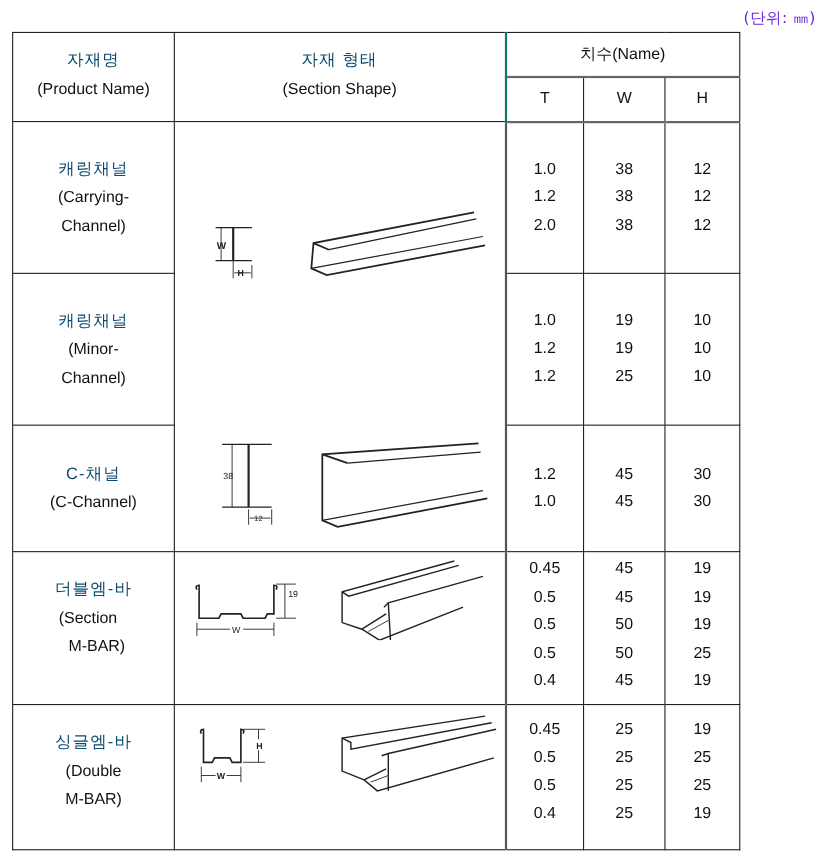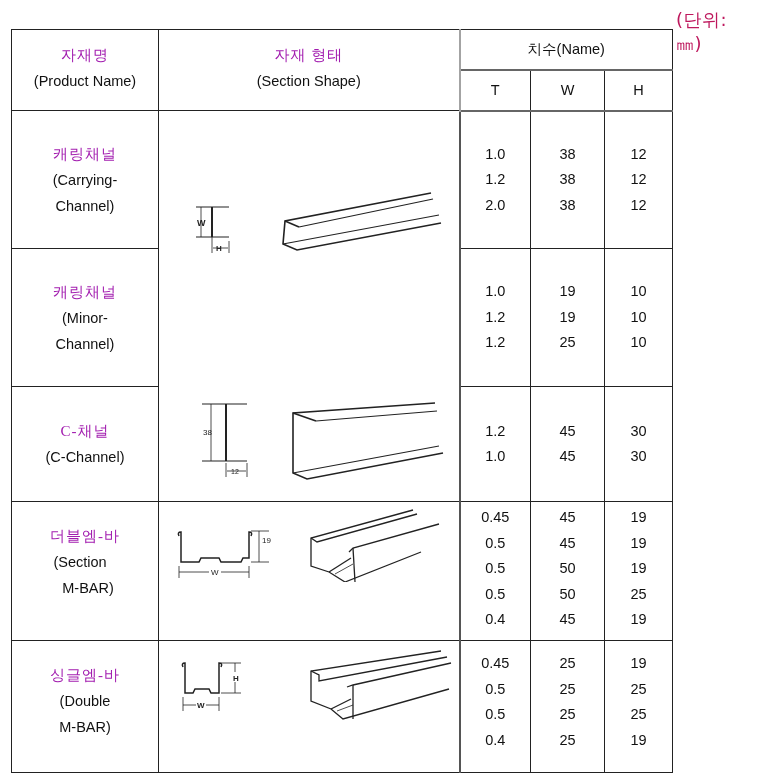--- a/index.html
+++ b/index.html
@@ -1,26 +1,26 @@
 <!DOCTYPE html>
 <html><head>
   <meta charset="utf-8">
   <style>
     html, body { margin: 0; padding: 0; background: #ffffff; }
     body { width: 759px; height: 775px; position: relative; overflow: hidden;
            font-family: "Liberation Sans", "DejaVu Sans", sans-serif; color: #111; }
-    .unit { position: absolute; left: 676px; top: 8px; font-size: 18px; color: #be185d;
+    .unit { position: absolute; left: 676px; top: 8px; font-size: 14px; color: #6d28d9;
             font-family: "DejaVu Sans", sans-serif; letter-spacing: 0.5px; }
     table.spec { position: absolute; left: 11px; top: 29px; border-collapse: collapse;
                  table-layout: fixed; width: 661px; }
     table.spec td, table.spec th { border: 1px solid #222; padding: 0; text-align: center;
                  vertical-align: middle; font-weight: normal; font-size: 14.5px; }
     table.spec tr.hdr-bottom td, table.spec tr.hdr-bottom th { border-bottom: 2px solid #666; }
     table.spec td.shape-col { border-right: 2px solid #555; }
-    .kr { font-family: Liberation Serif, serif; font-size: 15px; color: #a21caf; letter-spacing: 1px; }
+    .kr { font-family: Liberation Sans, sans-serif; font-size: 15px; color: #0c4a6e; letter-spacing: 1px; }
     .name-block { line-height: 26px; }
     .name-block div { white-space: nowrap; }
     .vals { line-height: 25.5px; font-size: 14.5px; margin-top: 14px; }
     .shape-wrap { position: relative; width: 100%; height: 100%; }
     svg { display: block; }
   </style>
 </head>
 <body>
 
 <div class="unit">(단위: ㎜)</div>
@@ -34,21 +34,21 @@
     <col style="width:68px">
   </colgroup>
   <tbody>
       <tr style="height:40px">
     <th rowspan="2">
       <div class="name-block" style="margin-top:-4px">
         <div class="kr">자재명</div>
         <div>(Product Name)</div>
       </div>
     </th>
-    <th rowspan="2" class="shape-col" style="border-right:2px solid #a3a3a3">
+    <th rowspan="2" class="shape-col" style="border-right:2px solid #0f766e">
       <div class="name-block" style="margin-top:-4px">
         <div class="kr">자재 형태</div>
         <div>(Section Shape)</div>
       </div>
     </th>
     <th colspan="3" style="border-bottom:2px solid #666">
       <span>치수(Name)</span>
     </th>
   </tr>
   <tr class="hdr-bottom" style="height:41px">

